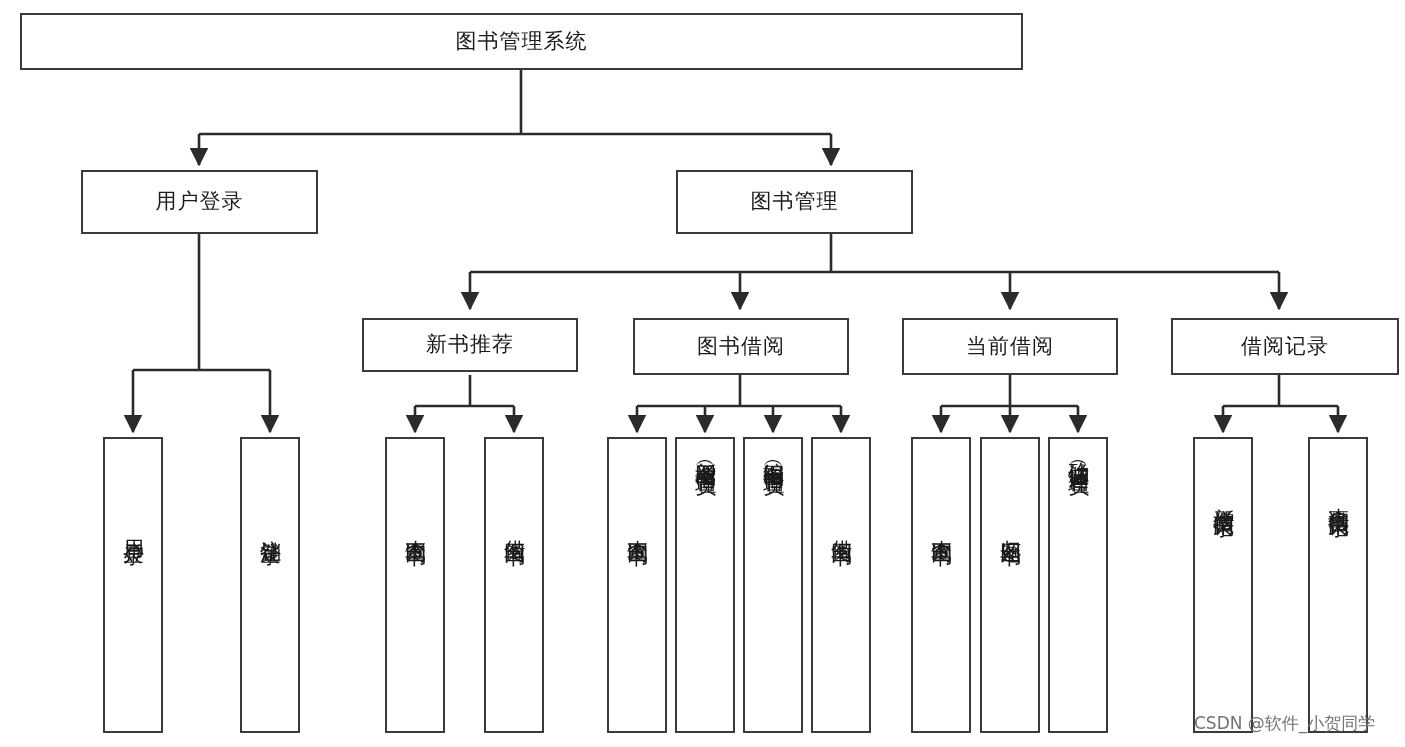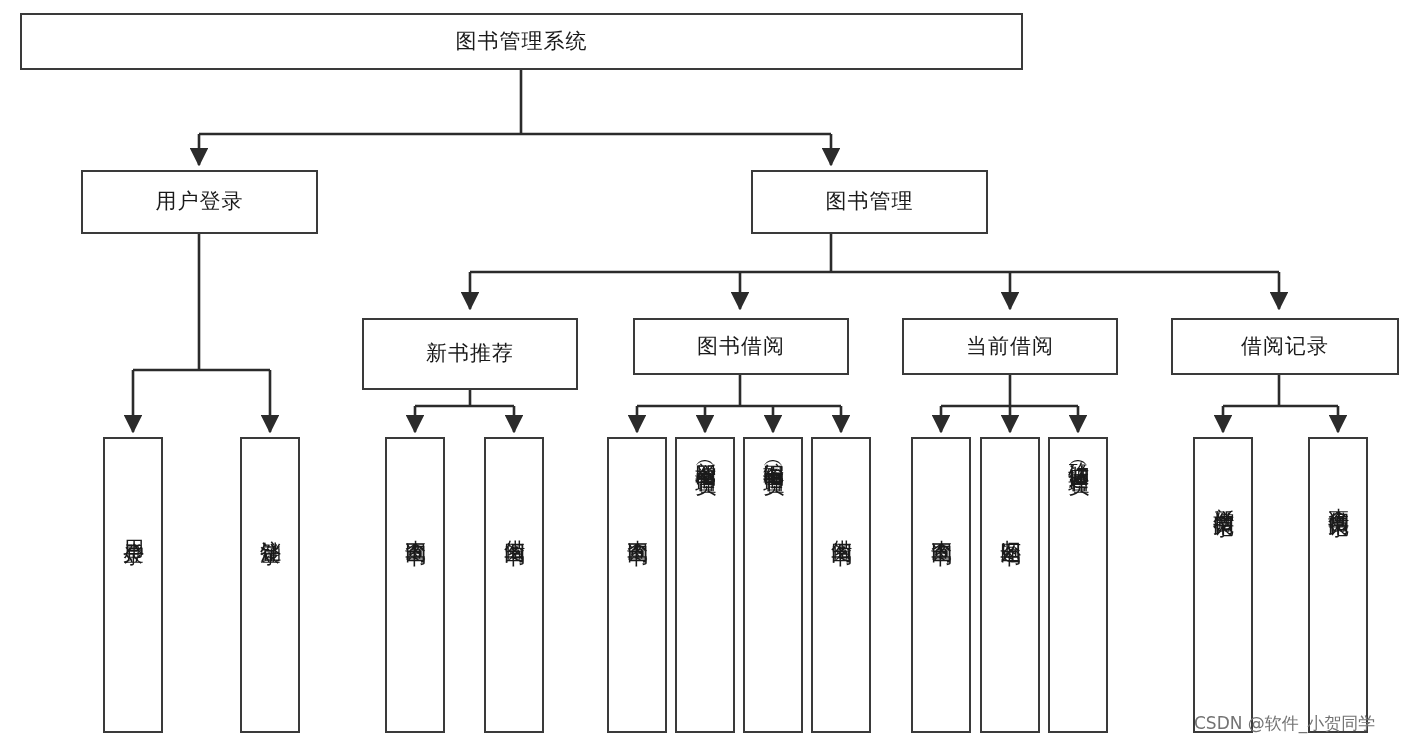--- a/index.html
+++ b/index.html
@@ -127,25 +127,25 @@
     </g>
   </svg>
 
   <div class="node node-h" style="left:20px; top:13px; width:1003px; height:57px;text-align:right;">
     <span class="label">图书管理系统</span>
   </div>
 
   <div class="node node-h" style="left:81px; top:170px; width:237px; height:64px;">
     <span class="label">用户登录</span>
   </div>
-  <div class="node node-h" style="left:751px; top:170px; width:237px; height:64px;">
+  <div class="node node-h" style="left:676px; top:170px; width:237px; height:64px;">
     <span class="label">图书管理</span>
   </div>
 
-  <div class="node node-h" style="left:362px; top:318px; width:216px; height:72px;justify-content:center;">
+  <div class="node node-h" style="left:362px; top:318px; width:216px; height:54px;justify-content:center;">
     <span class="label">新书推荐</span>
   </div>
   <div class="node node-h" style="left:633px; top:318px; width:216px; height:57px;">
     <span class="label">图书借阅</span>
   </div>
   <div class="node node-h" style="left:902px; top:318px; width:216px; height:57px;">
     <span class="label">当前借阅</span>
   </div>
   <div class="node node-h" style="left:1171px; top:318px; width:228px; height:57px;">
     <span class="label">借阅记录</span>

